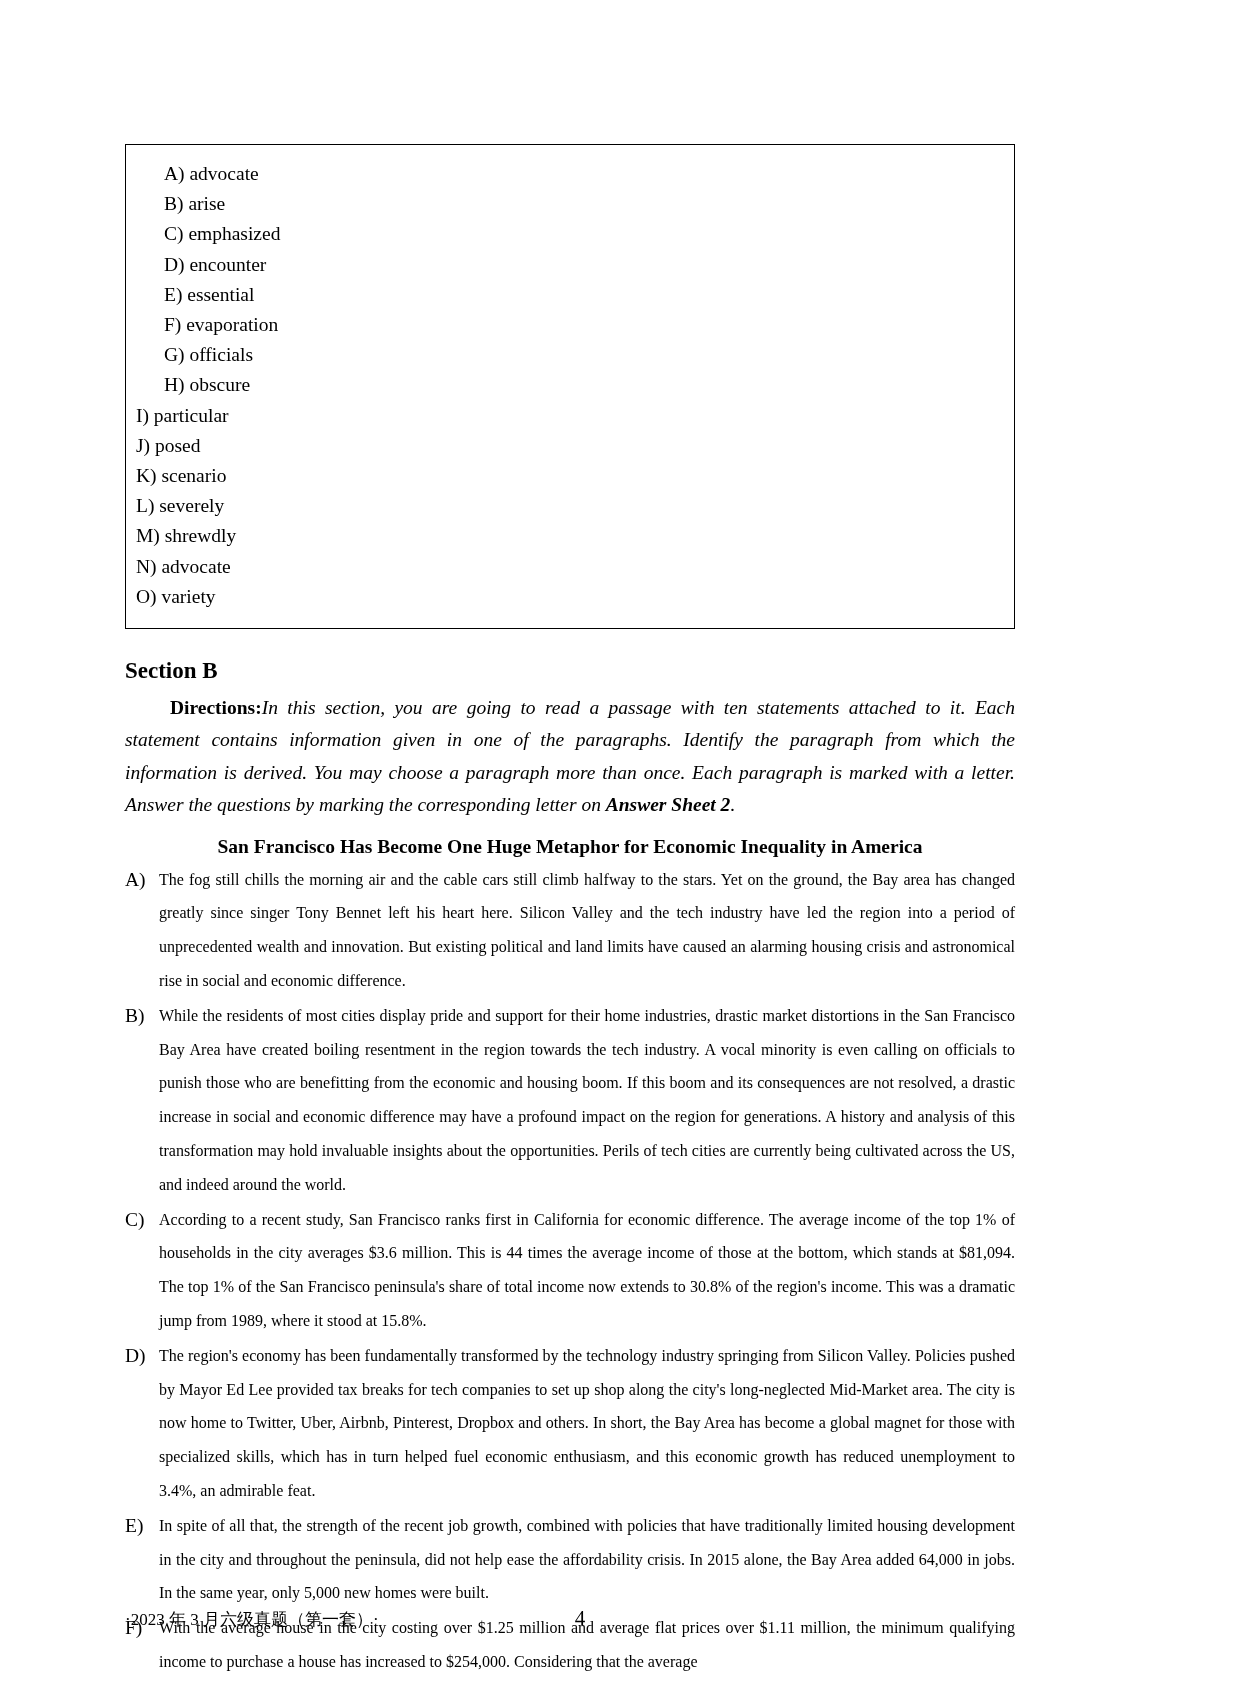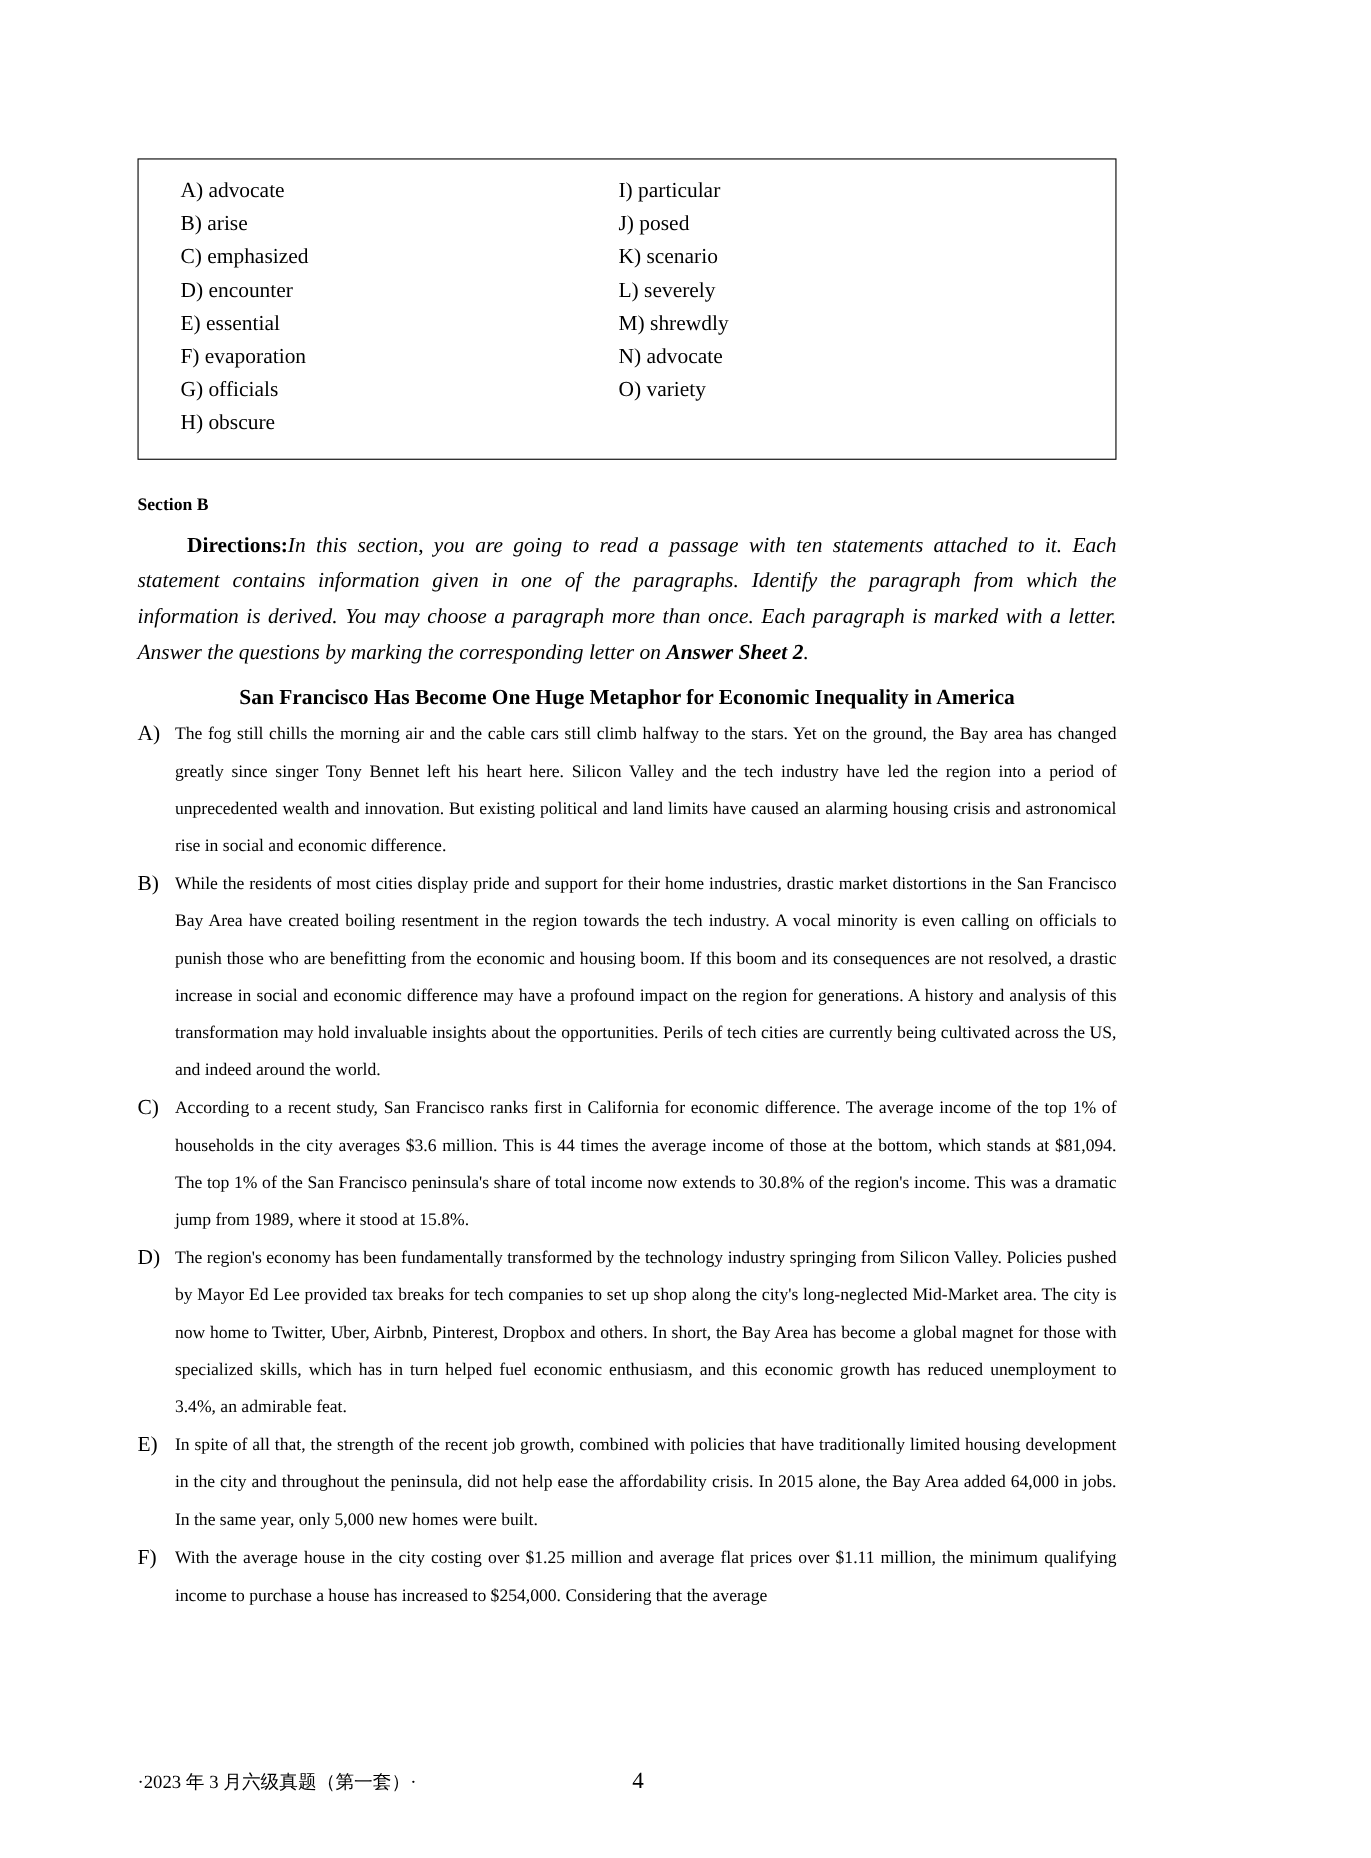--- a/index.html
+++ b/index.html
@@ -31,38 +31,39 @@
   
   .wordbank {
     margin-top: 144px;
     border: 1px solid #000000;
     box-sizing: border-box;
     padding: 14px 0 16px 0;
     width: 890px;
   }
   .wordbank-cols {
     display: flex;
-    flex-direction: row;
+    flex-direction: column;
+    justify-content: space-between;
   }
   .wb-col {
     box-sizing: border-box;
   }
   .wb-col.left { width: 48%; padding-left: 38px; }
   .wb-col.right { width: 52%; padding-left: 10px; }
   .wb-item {
     font-size: 19.5px;
     line-height: 30.2px;
     white-space: nowrap;
   }
 
   
   .section-heading {
     margin-top: 28px;
     font-weight: bold;
-    font-size: 16px;
+    font-size: 23px;
     line-height: 28px;
   }
   .directions {
     margin-top: 7px;
     font-size: 19.5px;
     line-height: 32.4px;
     text-align: justify;
     text-justify: inter-word;
   }
   .directions .lead {

